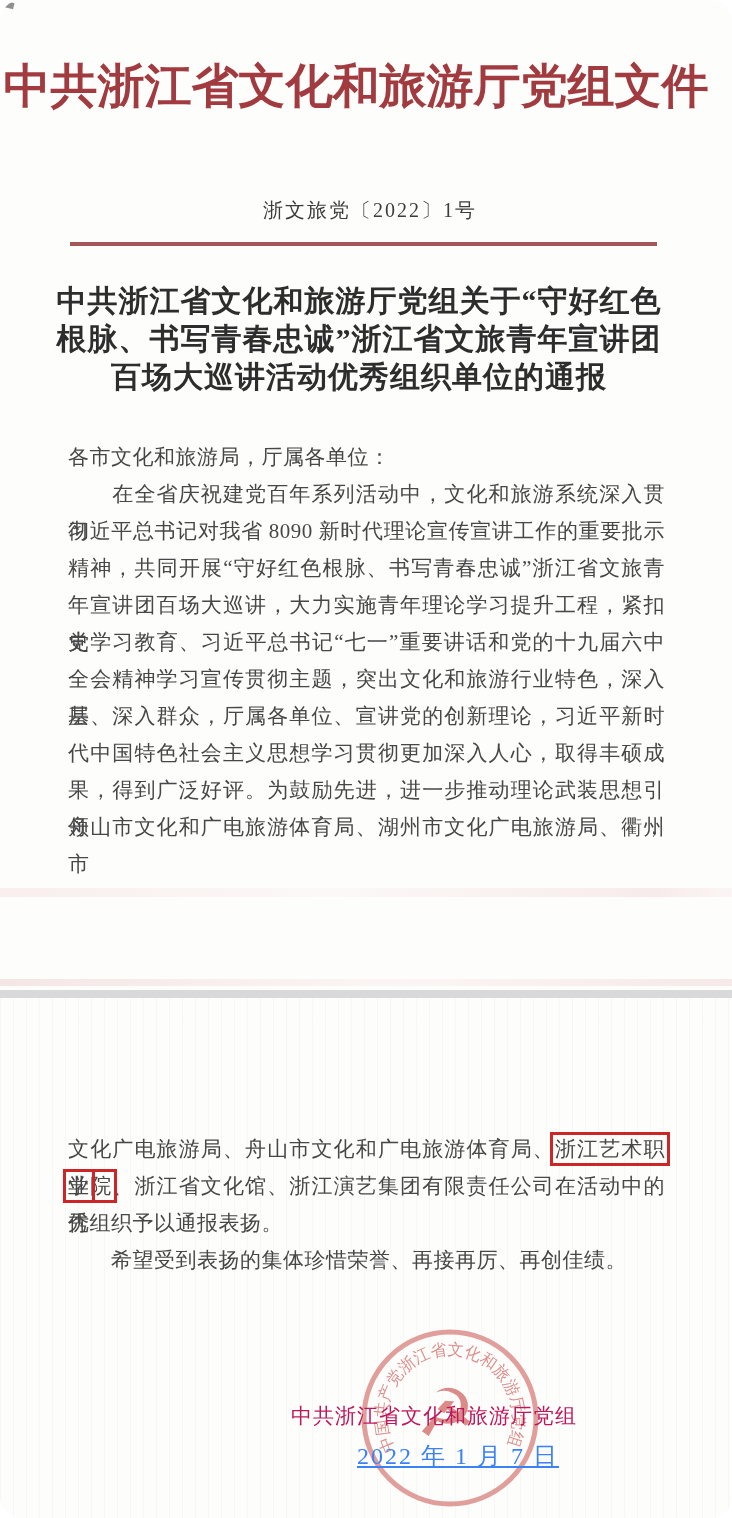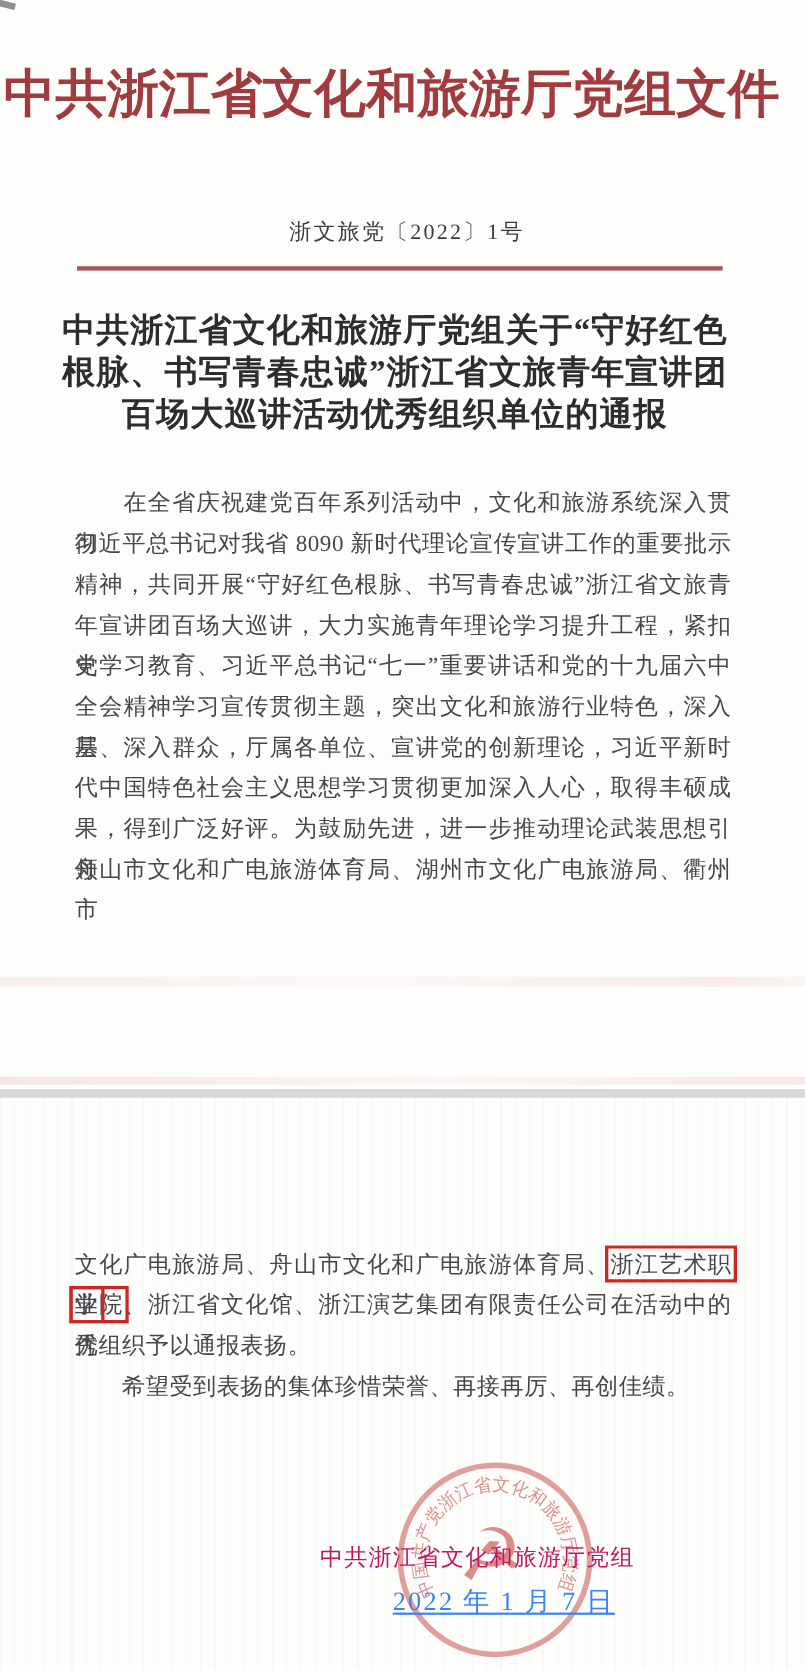--- a/index.html
+++ b/index.html
@@ -1,19 +1,20 @@
 <!DOCTYPE html>
 <html style="--red_header: #a23b3f; --red_line: #a4575b; --red_box: #cc2626; --seal_ring: #dd928e; --seal_text_color: #dc8a86; --seal_emblem_color: #d8807c;"><head>
 <meta charset="utf-8">
 <style>
   html,body{margin:0;padding:0;background:#ffffff;}
   .page{
     position:relative;width:732px;height:1518px;overflow:hidden;
     background:#fdfdfc;
     font-family:"Liberation Serif","DejaVu Serif",serif;
+    border-radius:21px;
   }
   .corner-mark{position:absolute;left:-3px;top:-1px;width:18px;height:6px;
     background:#6b6b6b;transform:rotate(14deg);transform-origin:left top;opacity:.75;}
   .header{
     position:absolute;left:0;top:58px;width:732px;margin:0;
     text-align:center;transform:translateX(-10px);
     font-size:47px;font-weight:bold;letter-spacing:0px;line-height:56px;
     color:var(--red_header,#a23b3f);
   }
   .docnum{
@@ -76,20 +77,21 @@
 
   <div class="redline"></div>
 
   <div class="title">
     <div class="tline">中共浙江省文化和旅游厅党组关于“守好红色</div>
     <div class="tline">根脉、书写青春忠诚”浙江省文旅青年宣讲团</div>
     <div class="tline">百场大巡讲活动优秀组织单位的通报</div>
   </div>
 
   <div class="body body1">
+    <div class="line nj">各市文化和旅游局，厅属各单位：</div>
     <div class="line j">　　在全省庆祝建党百年系列活动中，文化和旅游系统深入贯彻</div>
     <div class="line j">习近平总书记对我省 8090 新时代理论宣传宣讲工作的重要批示</div>
     <div class="line j">精神，共同开展“守好红色根脉、书写青春忠诚”浙江省文旅青</div>
     <div class="line j">年宣讲团百场大巡讲，大力实施青年理论学习提升工程，紧扣党</div>
     <div class="line j">史学习教育、习近平总书记“七一”重要讲话和党的十九届六中</div>
     <div class="line j">全会精神学习宣传贯彻主题，突出文化和旅游行业特色，深入基</div>
     <div class="line j">层、深入群众，厅属各单位、宣讲党的创新理论，习近平新时</div>
     <div class="line j">代中国特色社会主义思想学习贯彻更加深入人心，取得丰硕成</div>
     <div class="line j">果，得到广泛好评。为鼓励先进，进一步推动理论武装思想引领，</div>
     <div class="line j">舟山市文化和广电旅游体育局、湖州市文化广电旅游局、衢州市</div>

